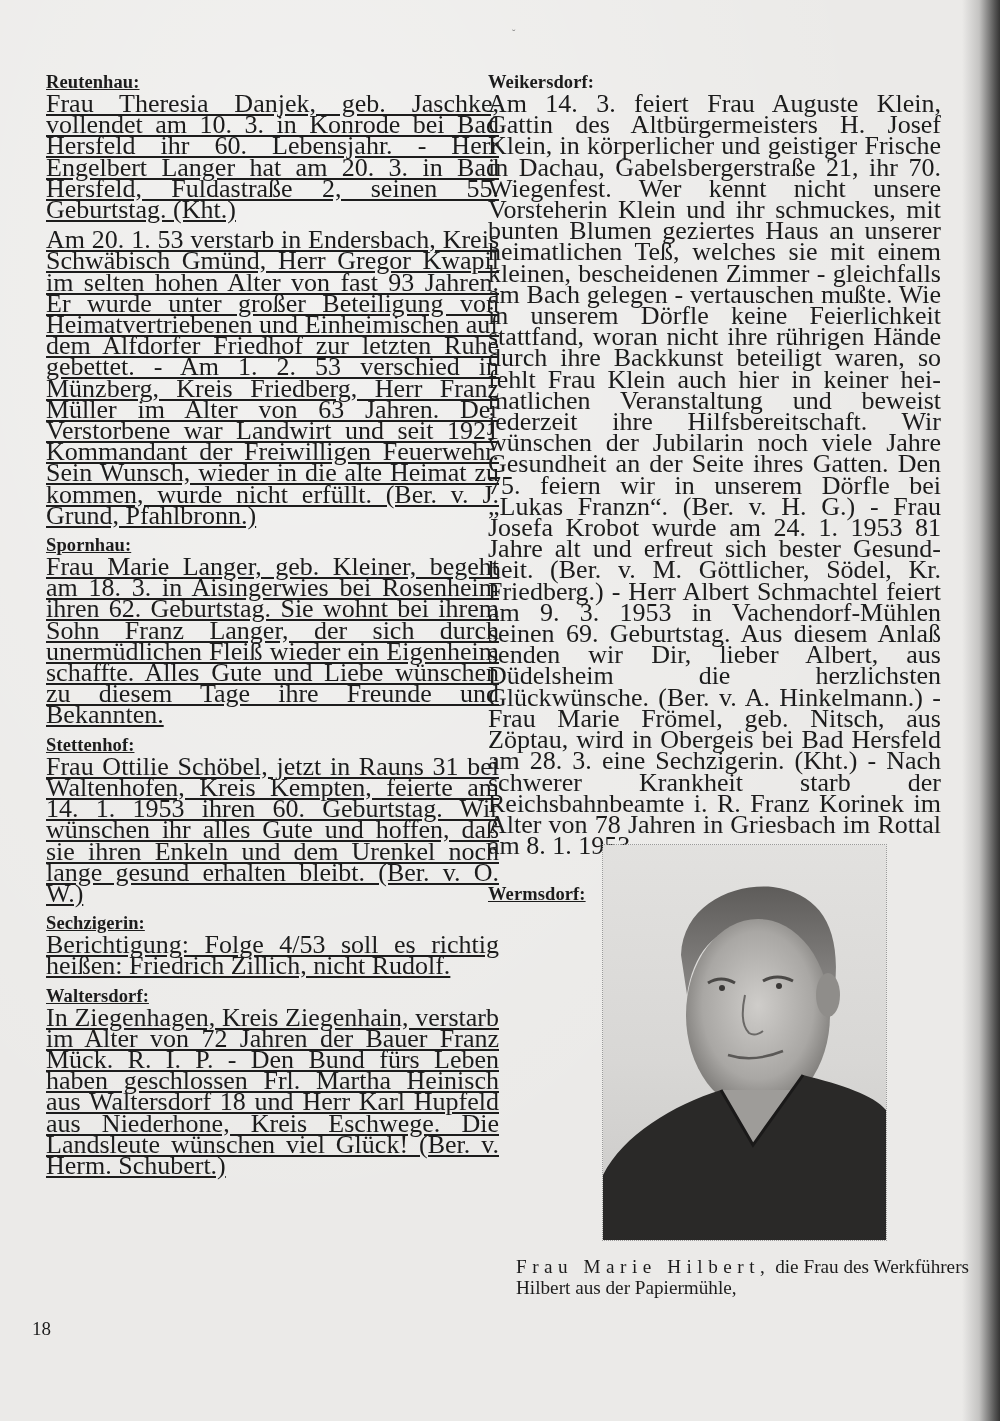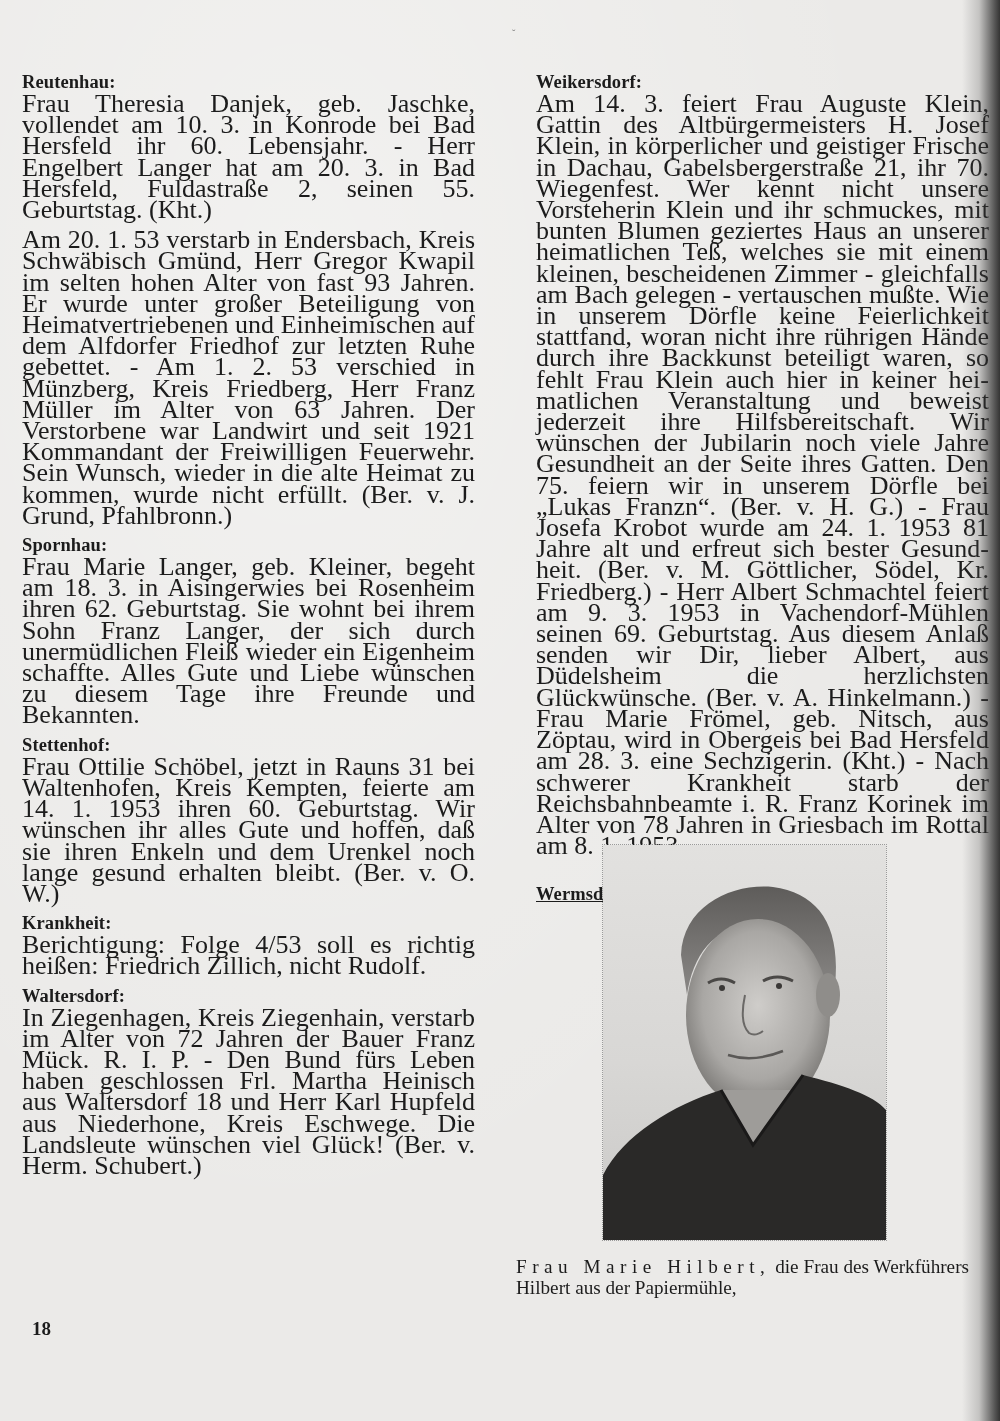--- a/index.html
+++ b/index.html
@@ -13,22 +13,22 @@
     position: absolute; left: 0; top: 0; width: 1000px; height: 1421px;
     background:
       radial-gradient(ellipse at 30% 20%, rgba(255,255,255,0.35), rgba(0,0,0,0) 60%),
       #ebeae8;
   }
   .spine-shadow {
     position: absolute; right: 0; top: 0; width: 38px; height: 1421px;
     background: linear-gradient(to right, rgba(0,0,0,0) 0%, rgba(80,80,80,0.25) 45%, rgba(40,40,40,0.75) 85%, rgba(20,20,20,0.85) 100%);
   }
   .column { position: absolute; top: 72px; }
-  .col-left { left: 22px; width: 453px; }
-  .col-right { left: 536px; width: 453px; }
+  .col-left { left: 46px; width: 453px; text-decoration: underline; }
+  .col-right { left: 488px; width: 453px; }
   .section { margin: 0 0 9px 0; }
   .heading {
     font-weight: bold; font-size: 18.5px; line-height: 20px; margin: 0 0 1px 0;
     letter-spacing: 0.1px;
   }
   .body {
     font-size: 26px; line-height: 21.2px; text-align: justify; margin: 0;
     hyphens: manual;
   }
   .photo-heading { margin-top: 0; text-decoration: underline; }
@@ -39,21 +39,21 @@
     outline: 1px dotted #9a9a9a;
   }
   .photo svg { display: block; }
   .caption {
     position: absolute; left: 516px; top: 1256px; width: 453px;
     font-size: 19.2px; line-height: 21.2px; text-align: justify;
   }
   .caption .spaced { letter-spacing: 5.5px; }
   .page-number {
     position: absolute; left: 32px; top: 1318px;
-    font-weight: bold; font-size: 19px;
+    font-weight: normal; font-size: 19px;
   }
   .top-mark {
     position: absolute; left: 512px; top: 28px; font-size: 10px; color: #777;
   }
 </style>
 </head>
 <body>
 
 <div class="page">
   <div class="top-mark">ˇ</div>
@@ -68,21 +68,21 @@
     </div>
     <div class="section">
       <div class="heading">Spornhau:</div>
       <p class="body">Frau Marie Langer, geb. Kleiner, begeht am 18. 3. in Aisingerwies bei Rosenheim ihren 62. Geburtstag. Sie wohnt bei ihrem Sohn Franz Langer, der sich durch unermüdlichen Fleiß wieder ein Eigenheim schaffte. Alles Gute und Liebe wünschen zu diesem Tage ihre Freunde und Bekannten.</p>
     </div>
     <div class="section">
       <div class="heading">Stettenhof:</div>
       <p class="body">Frau Ottilie Schöbel, jetzt in Rauns 31 bei Waltenhofen, Kreis Kempten, feierte am 14. 1. 1953 ihren 60. Geburtstag. Wir wünschen ihr alles Gute und hoffen, daß sie ihren Enkeln und dem Urenkel noch lange gesund erhalten bleibt. (Ber. v. O. W.)</p>
     </div>
     <div class="section">
-      <div class="heading">Krankheit:</div>
+      <div class="heading">Sechzigerin:</div>
       <p class="body">Berichtigung: Folge 4/53 soll es richtig heißen: Friedrich Zillich, nicht Rudolf.</p>
     </div>
     <div class="section">
       <div class="heading">Waltersdorf:</div>
       <p class="body">In Ziegenhagen, Kreis Ziegenhain, verstarb im Alter von 72 Jahren der Bauer Franz Mück. R. I. P. - Den Bund fürs Leben haben ge­schlossen Frl. Martha Heinisch aus Walters­dorf 18 und Herr Karl Hupfeld aus Nieder­hone, Kreis Eschwege. Die Landsleute wün­schen viel Glück! (Ber. v. Herm. Schubert.)</p>
     </div>
   </div>
 
   <div class="column col-right">
     <div class="section">

